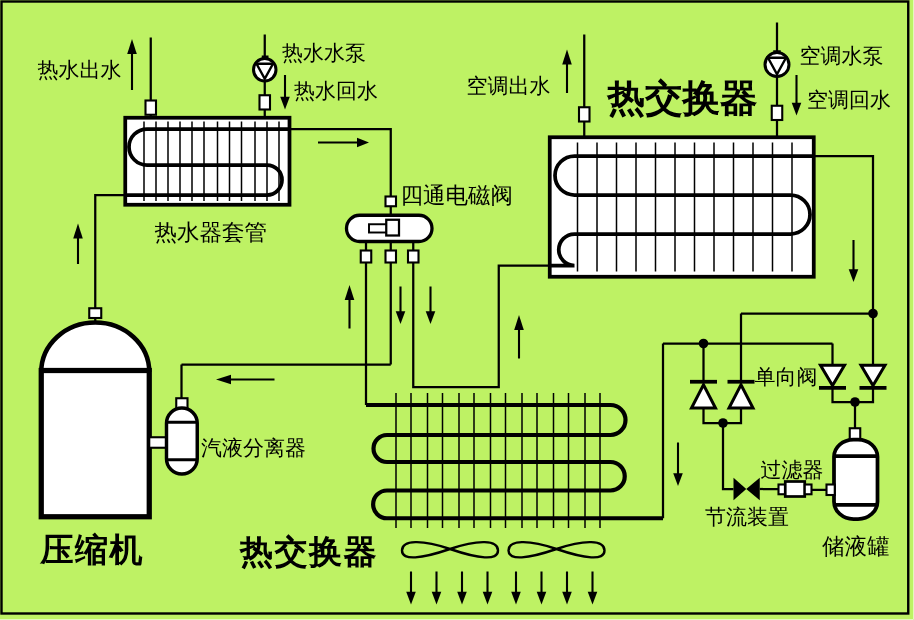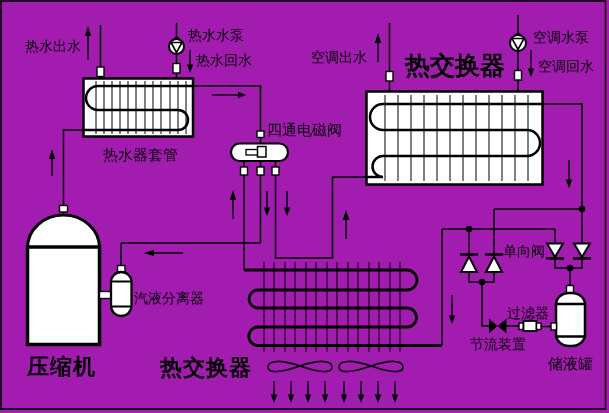--- a/index.html
+++ b/index.html
@@ -1,16 +1,16 @@
 <!DOCTYPE html>
 <html><head>
 <meta charset="utf-8">
 <style>
   html,body { margin:0; padding:0; background:#ffffff; }
-  .stage { position:relative; width:609px; height:413px; background:#a21caf; overflow:hidden; }
+  .stage { position:relative; width:609px; height:413px; background:#bef264; overflow:hidden; }
   svg { position:absolute; left:0; top:0; }
   text { font-family:"Liberation Sans","DejaVu Sans",sans-serif; fill:#000; }
   .lbl   { font-size:14px; }
   .lbl15 { font-size:15px; }
   .big   { font-size:25px; font-weight:bold; }
   .med   { font-size:22px; font-weight:bold; letter-spacing:1px; }
   .ln  { stroke:#000; stroke-width:1.5; fill:none; }
   .ln2 { stroke:#000; stroke-width:2.5; fill:none; }
   .fin { stroke:#000; stroke-width:1; fill:none; }
   .arr { stroke:#000; stroke-width:1.4; fill:none; }

